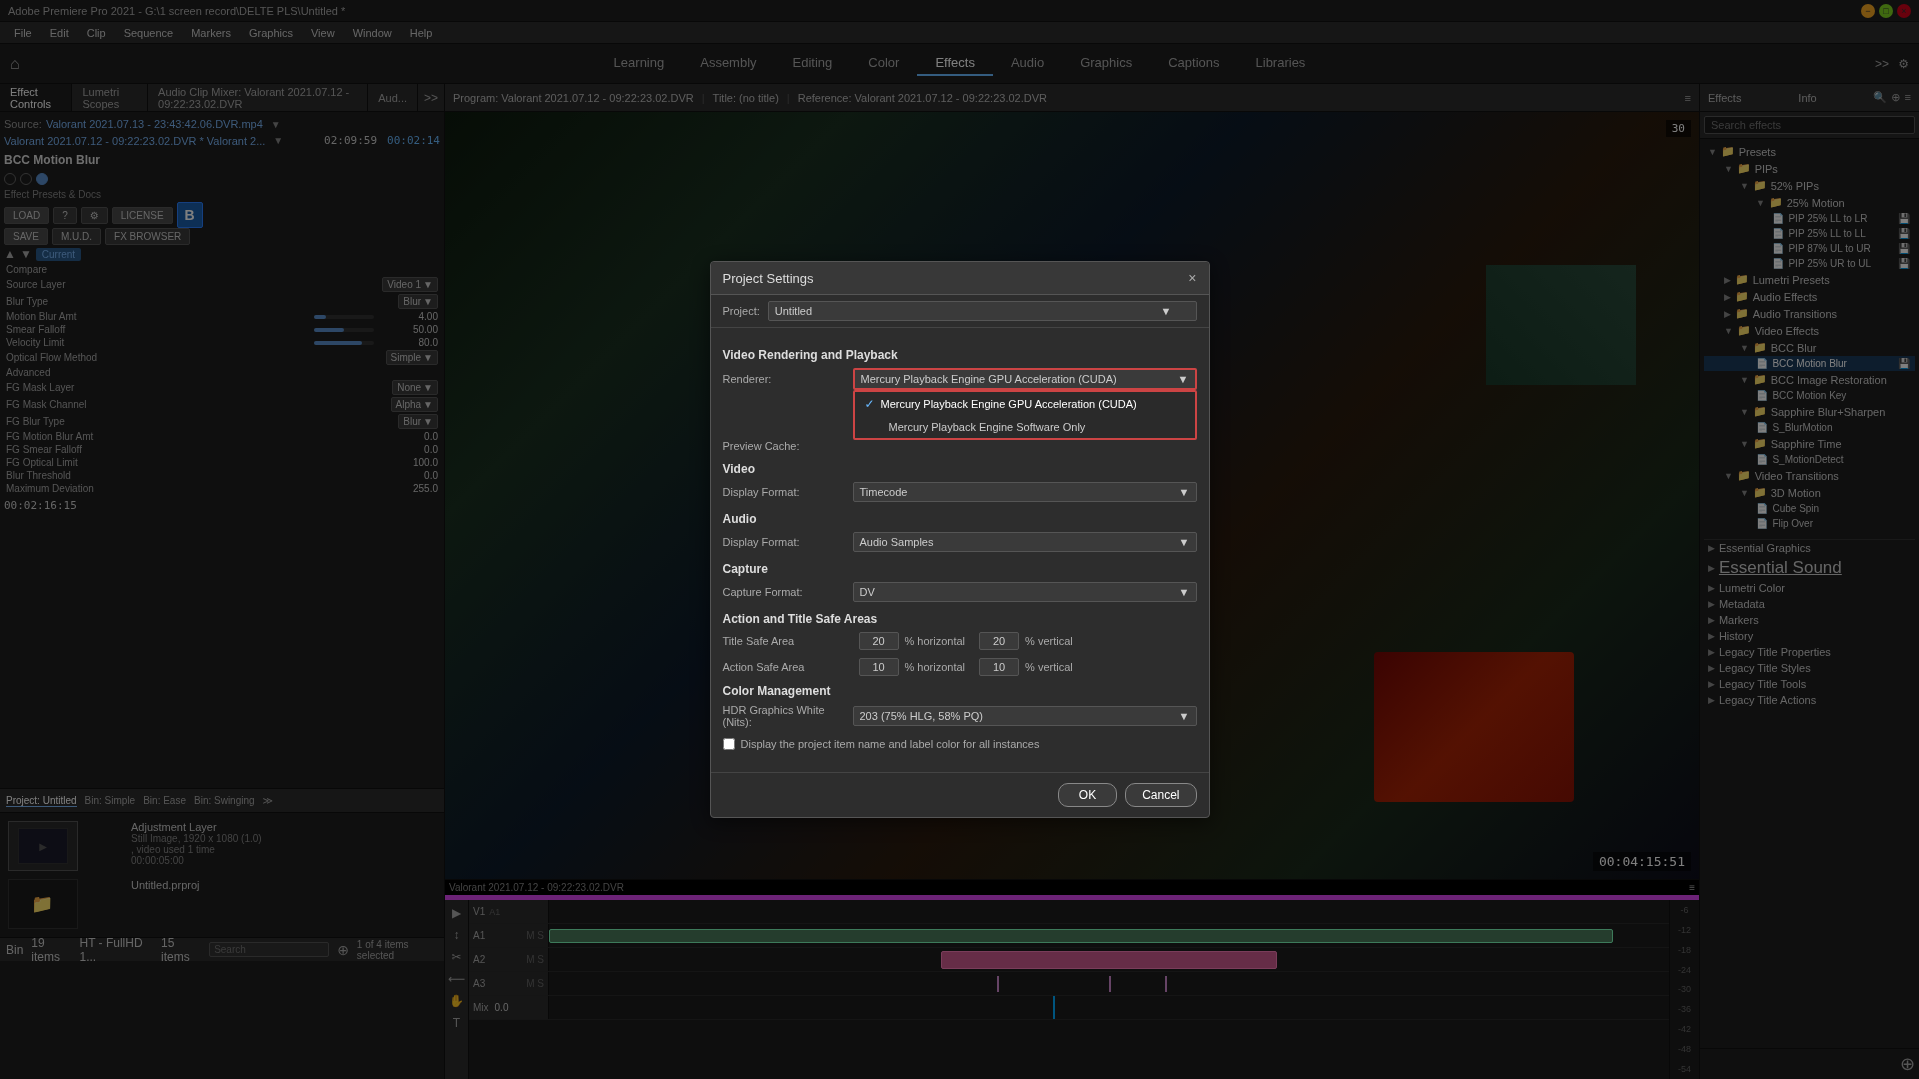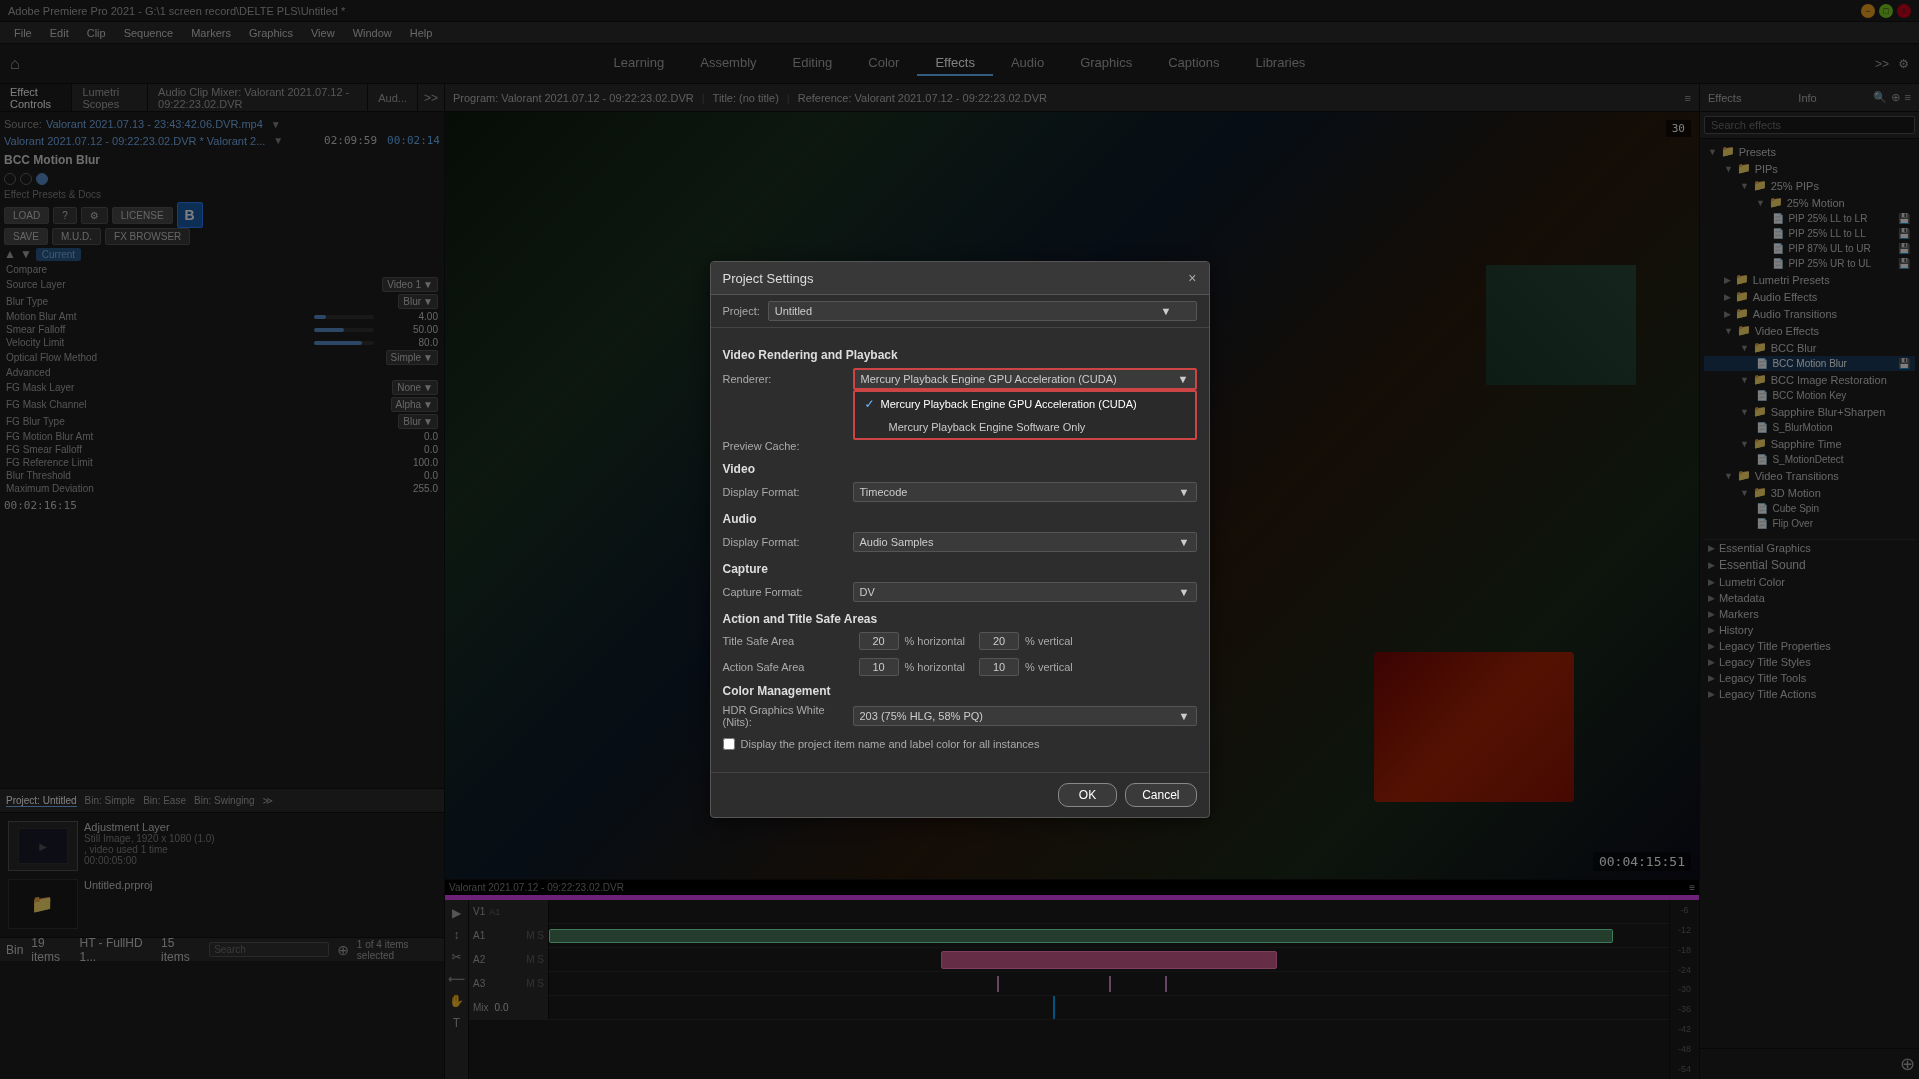--- a/index.html
+++ b/index.html
@@ -57,21 +57,21 @@
     .current-badge { background: #2a5a8a; color: #7ab4f5; font-size: 10px; padding: 1px 6px; border-radius: 2px; }
     #bin-tabs { background: #2d2d2d; height: 24px; display: flex; align-items: center; padding: 0 6px; gap: 8px; border-bottom: 1px solid #111; }
     #bin-tabs span { font-size: 10px; color: #aaa; cursor: pointer; }
     #bin-tabs .active-bin { color: #fff; border-bottom: 1px solid #7ab4f5; }
 
     #bin-body { flex: 1; display: flex; }
     #bin-list { flex: 1; padding: 4px; }
     .bin-item { display: flex; align-items: flex-start; gap: 6px; padding: 4px; }
     .bin-thumb { width: 70px; height: 50px; background: #333; border: 1px solid #555; flex-shrink: 0; display: flex; align-items: center; justify-content: center; }
     .bin-thumb-dark { background: #2a2a2a; }
-    .bin-info { flex: 1; }
+    .bin-info { flex: 1; margin-left: 47px; }
     .bin-name { color: #ccc; font-size: 11px; }
     .bin-meta { color: #888; font-size: 10px; }
 
     #bin-footer { height: 24px; background: #2d2d2d; border-top: 1px solid #111; display: flex; align-items: center; padding: 0 6px; gap: 8px; }
     .search-box { background: #333; border: 1px solid #555; border-radius: 2px; color: #ccc; font-size: 10px; padding: 1px 4px; width: 120px; }
     .new-folder-btn { color: #aaa; font-size: 14px; cursor: pointer; }
 
     
     #center-panel { flex: 1; display: flex; flex-direction: column; background: #1a1a1a; }
     #program-header { background: #2d2d2d; height: 28px; display: flex; align-items: center; padding: 0 8px; border-bottom: 1px solid #111; font-size: 11px; color: #bbb; gap: 8px; }
@@ -320,21 +320,21 @@
           </div>
           <div class="param-row">
             <span class="param-name">FG Motion Blur Amt</span>
             <span class="param-value">0.0</span>
           </div>
           <div class="param-row">
             <span class="param-name">FG Smear Falloff</span>
             <span class="param-value">0.0</span>
           </div>
           <div class="param-row">
-            <span class="param-name">FG Reference Limit</span>
+            <span class="param-name">FG Optical Limit</span>
             <span class="param-value">100.0</span>
           </div>
           <div class="param-row">
             <span class="param-name">Blur Threshold</span>
             <span class="param-value">0.0</span>
           </div>
           <div class="param-row">
             <span class="param-name">Maximum Deviation</span>
             <span class="param-value">255.0</span>
           </div>
@@ -533,21 +533,21 @@
 
         <div class="tree-item tree-child">
           <span class="tree-chevron">▼</span>
           <span class="tree-folder">📁</span>
           <span>PIPs</span>
         </div>
 
         <div class="tree-item" style="padding-left:36px;">
           <span class="tree-chevron">▼</span>
           <span class="tree-folder">📁</span>
-          <span>25% PIPs</span>
+          <span>52% PIPs</span>
         </div>
 
         <div class="tree-item" style="padding-left:52px;">
           <span class="tree-chevron">▼</span>
           <span class="tree-folder">📁</span>
           <span>25% Motion</span>
         </div>
 
         <div class="tree-item" style="padding-left:68px;">
           <span class="tree-icon">📄</span>
@@ -656,21 +656,21 @@
           <span style="font-size:10px;">Flip Over</span>
         </div>
 
         <div style="margin-top:8px;border-top:1px solid #333;"></div>
         <div class="tree-item">
           <span class="tree-chevron">▶</span>
           <span style="font-size:11px;">Essential Graphics</span>
         </div>
         <div class="tree-item">
           <span class="tree-chevron">▶</span>
-          <span style="font-size:12px;">Essential Sound</span>
+          <span style="font-size:17px;text-decoration:underline;">Essential Sound</span>
         </div>
         <div class="tree-item">
           <span class="tree-chevron">▶</span>
           <span style="font-size:11px;">Lumetri Color</span>
         </div>
         <div class="tree-item">
           <span class="tree-chevron">▶</span>
           <span style="font-size:11px;">Metadata</span>
         </div>
         <div class="tree-item">

